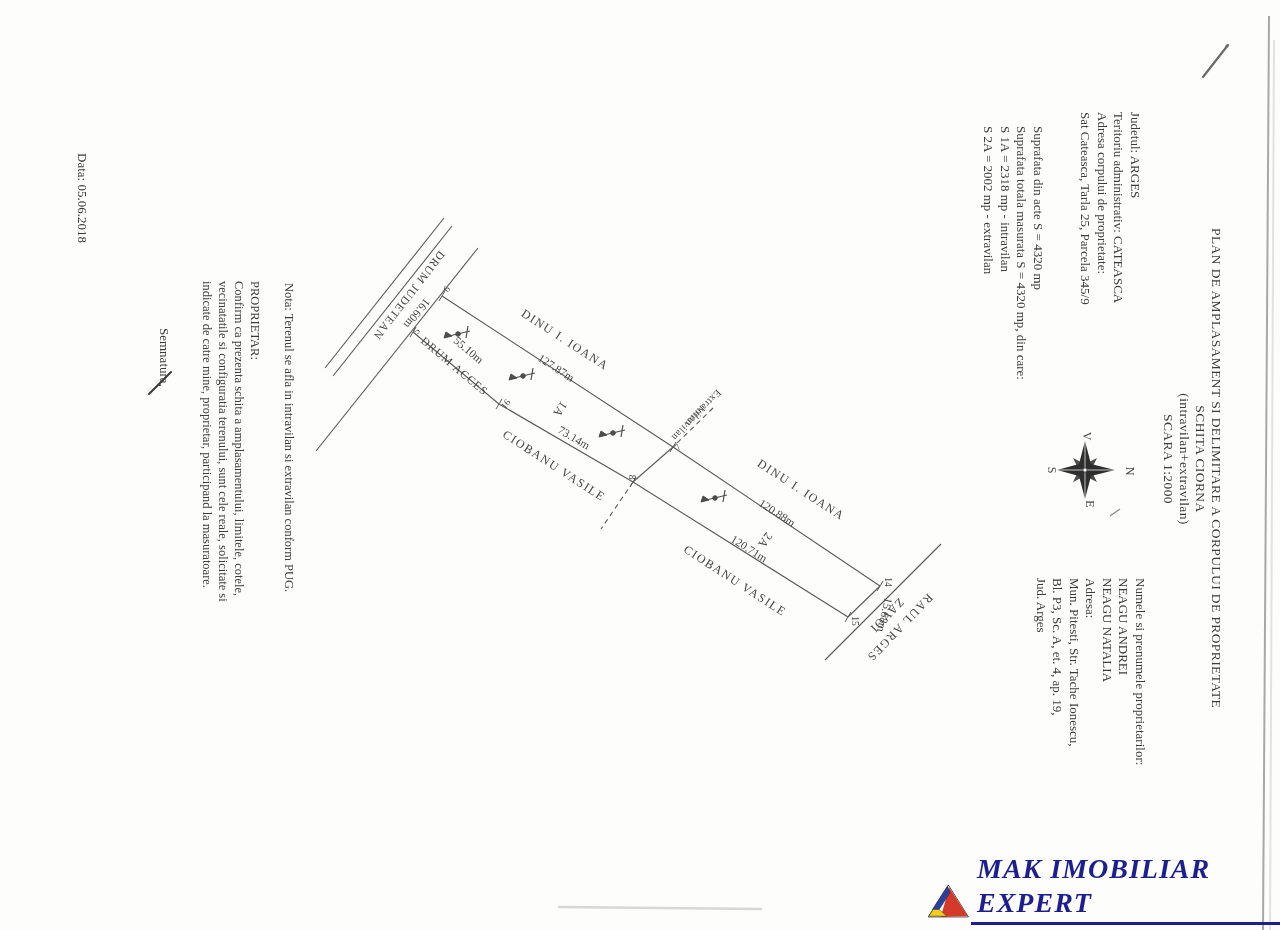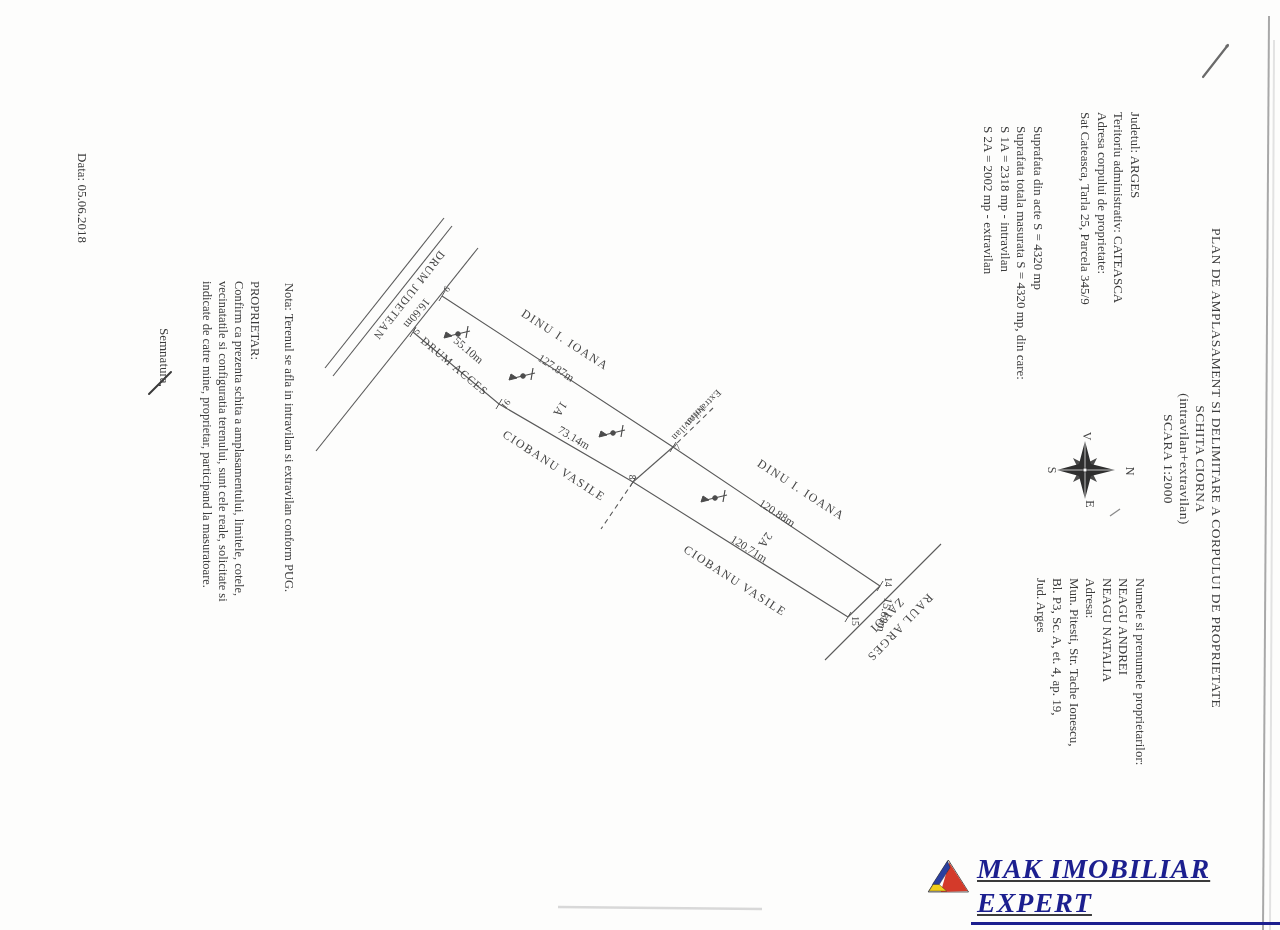--- a/index.html
+++ b/index.html
@@ -24,21 +24,21 @@
   svg .bl{stroke:#5a5a5a;stroke-width:1.1;fill:none;}
   svg .tk{stroke:#5a5a5a;stroke-width:1;fill:none;}
   svg text{font-family:"Liberation Serif",serif;fill:#474747;}
   .nm{font-size:12px;letter-spacing:1.5px;}
   .dm{font-size:11.5px;}
   .rd{font-size:11.5px;letter-spacing:1px;}
   .pc{font-size:12px;letter-spacing:.5px;}
   .vx{font-size:9.5px;}
   .zn{font-size:10px;letter-spacing:.5px;}
   .cp{font-size:12px;}
-  .logo{position:absolute;left:924px;top:852px;display:flex;align-items:flex-start;text-decoration:underline;}
+  .logo{position:absolute;left:924px;top:852px;display:flex;align-items:flex-end;}
   .logo-text{
     font-family:"Liberation Serif",serif;font-style:italic;font-weight:bold;
     font-size:28px;letter-spacing:1px;color:#1c1f8f;
     border-bottom:3px solid #1c1f8f;padding:0 4px 2px 6px;line-height:34px;
   }
 </style>
 </head>
 <body>
 
 <div class="page">

